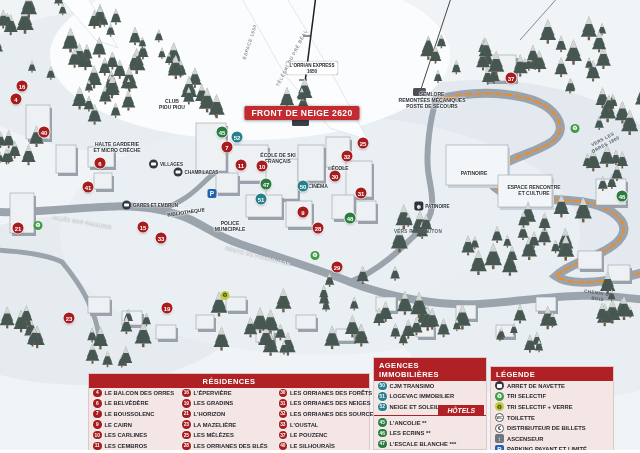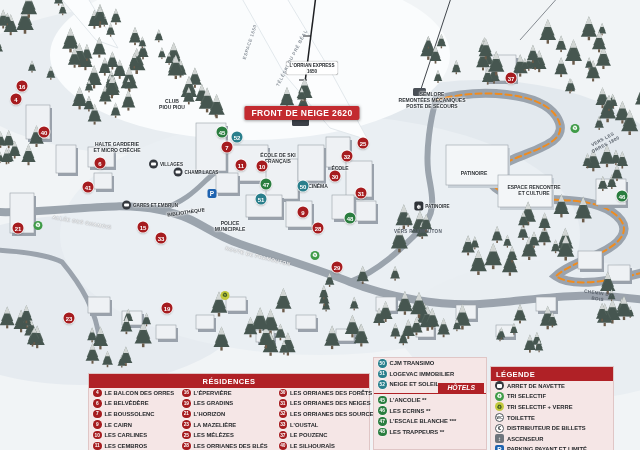--- a/index.html
+++ b/index.html
@@ -577,20 +577,21 @@
           </div>
           <div class="lrow">
             <span class="badge" style="background: rgb(166, 28, 31);">41</span>
             <span class="ltxt">LE SUNNY SNOW</span>
           </div>
         </div>
     </div>
   </div>
 
   <div class="panel" id="panel-agences">
+    <div class="phead">AGENCES IMMOBILIÈRES</div>
     <div id="agence-rows">
         <div class="lrow">
           <span class="badge" style="background: rgb(42, 127, 140);">50</span>
           <span class="ltxt">CJM TRANSIMO</span>
         </div>
         <div class="lrow">
           <span class="badge" style="background: rgb(42, 127, 140);">51</span>
           <span class="ltxt">LOGEVAC IMMOBILIER</span>
         </div>
         <div class="lrow">

